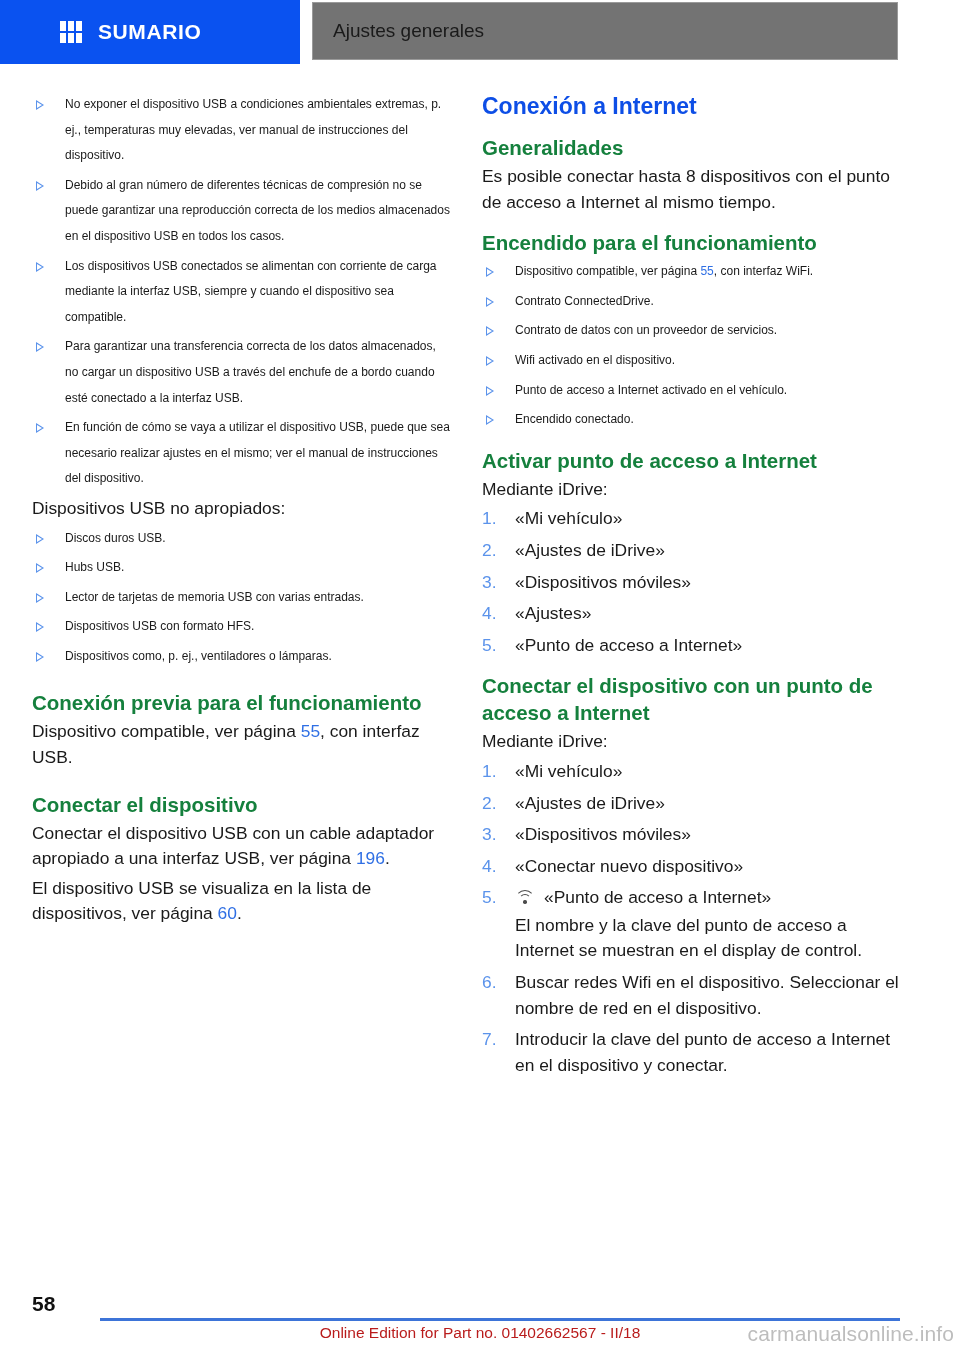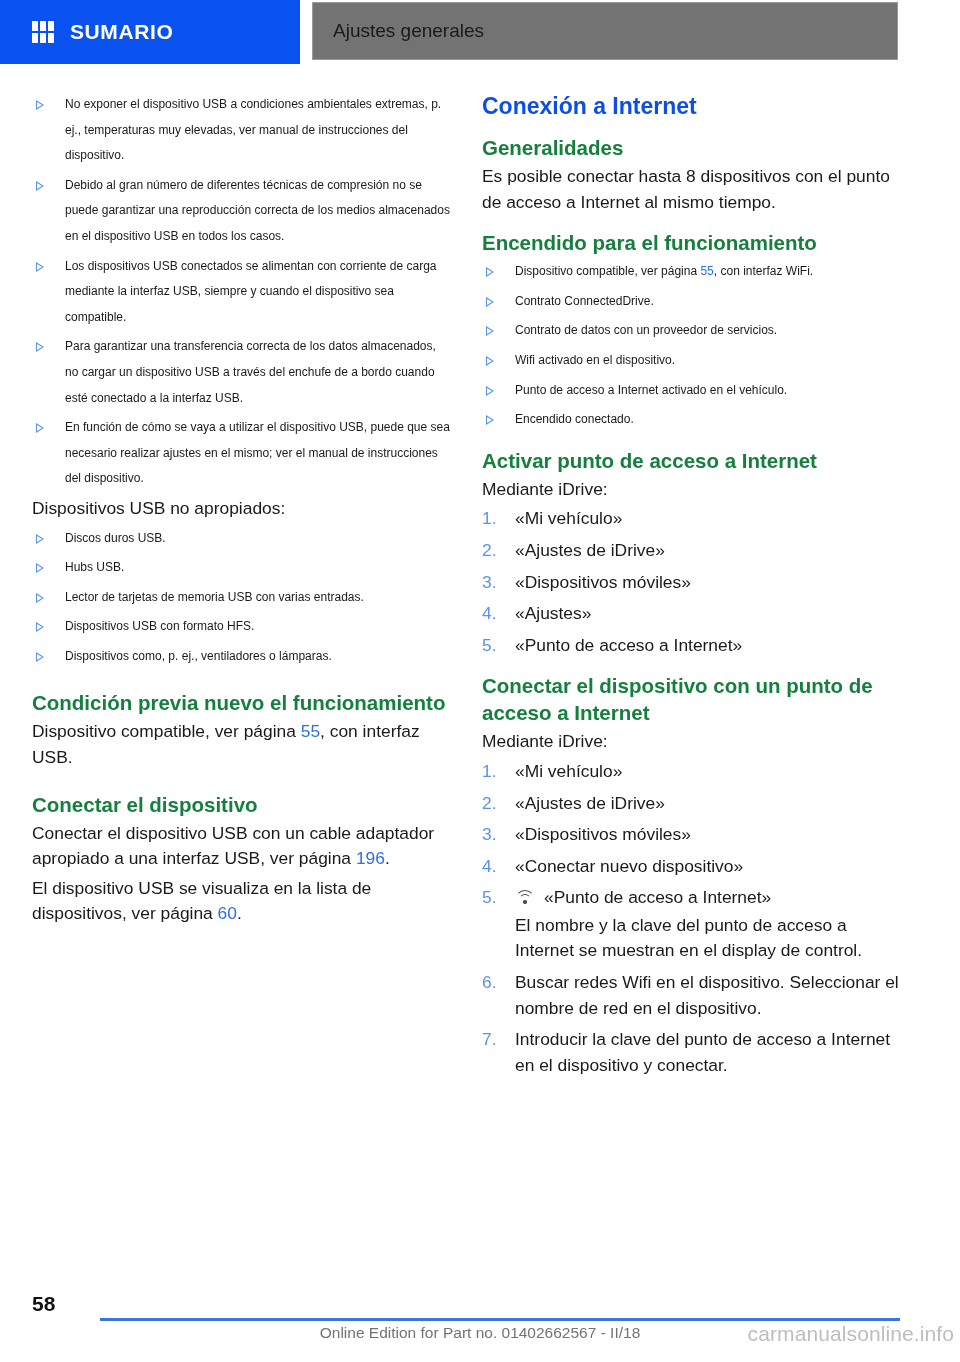--- a/index.html
+++ b/index.html
@@ -26,21 +26,21 @@
   }
   .sumario-tab {
     position: absolute;
     left: 0;
     top: 0;
     width: 300px;
     height: 64px;
     background: #0a52f0;
     display: flex;
     align-items: center;
-    padding-left: 32px;
+    padding-left: 60px;
     box-sizing: border-box;
   }
   .grid-icon {
     width: 22px;
     height: 22px;
     display: grid;
     grid-template-columns: repeat(3, 6px);
     grid-template-rows: repeat(2, 10px);
     gap: 2px 2px;
     margin-right: 16px;
@@ -232,21 +232,21 @@
     height: 2.5px;
     background: #3d74d8;
   }
   .footer-note {
     position: absolute;
     left: 0;
     top: 42px;
     width: 960px;
     text-align: center;
     font-size: 15.5px;
-    color: #737373;
+    color: #b91c1c;
   }
   .watermark {
     position: absolute;
     right: 6px;
     top: 40px;
     font-size: 21px;
     color: #bdbdbd;
     letter-spacing: 0.1px;
   }
 </style>
@@ -285,21 +285,21 @@
     <p class="para">Dispositivos USB no apropiados:</p>
 
     <ul class="tri-list">
       <li><span class="tri"></span><span>Discos duros USB.</span></li>
       <li><span class="tri"></span><span>Hubs USB.</span></li>
       <li><span class="tri"></span><span>Lector de tarjetas de memoria USB con varias entradas.</span></li>
       <li><span class="tri"></span><span>Dispositivos USB con formato HFS.</span></li>
       <li><span class="tri"></span><span>Dispositivos como, p. ej., ventiladores o lámparas.</span></li>
     </ul>
 
-    <h2 class="h-sub tight">Condición previa nuevo el funcionamiento</h2>
+    <h2 class="h-sub tight">Conexión previa para el funcionamiento</h2>
     <p class="para">
       <span>Dispositivo compatible, ver página </span><span class="pref">55</span><span>, con interfaz USB.</span>
     </p>
 
     <h2 class="h-sub tight">Conectar el dispositivo</h2>
     <p class="para">
       <span>Conectar el dispositivo USB con un cable adaptador apropiado a una interfaz USB, ver página </span><span class="pref">196</span><span>.</span>
     </p>
     <p class="para">
       <span>El dispositivo USB se visualiza en la lista de dispositivos, ver página </span><span class="pref">60</span><span>.</span>

